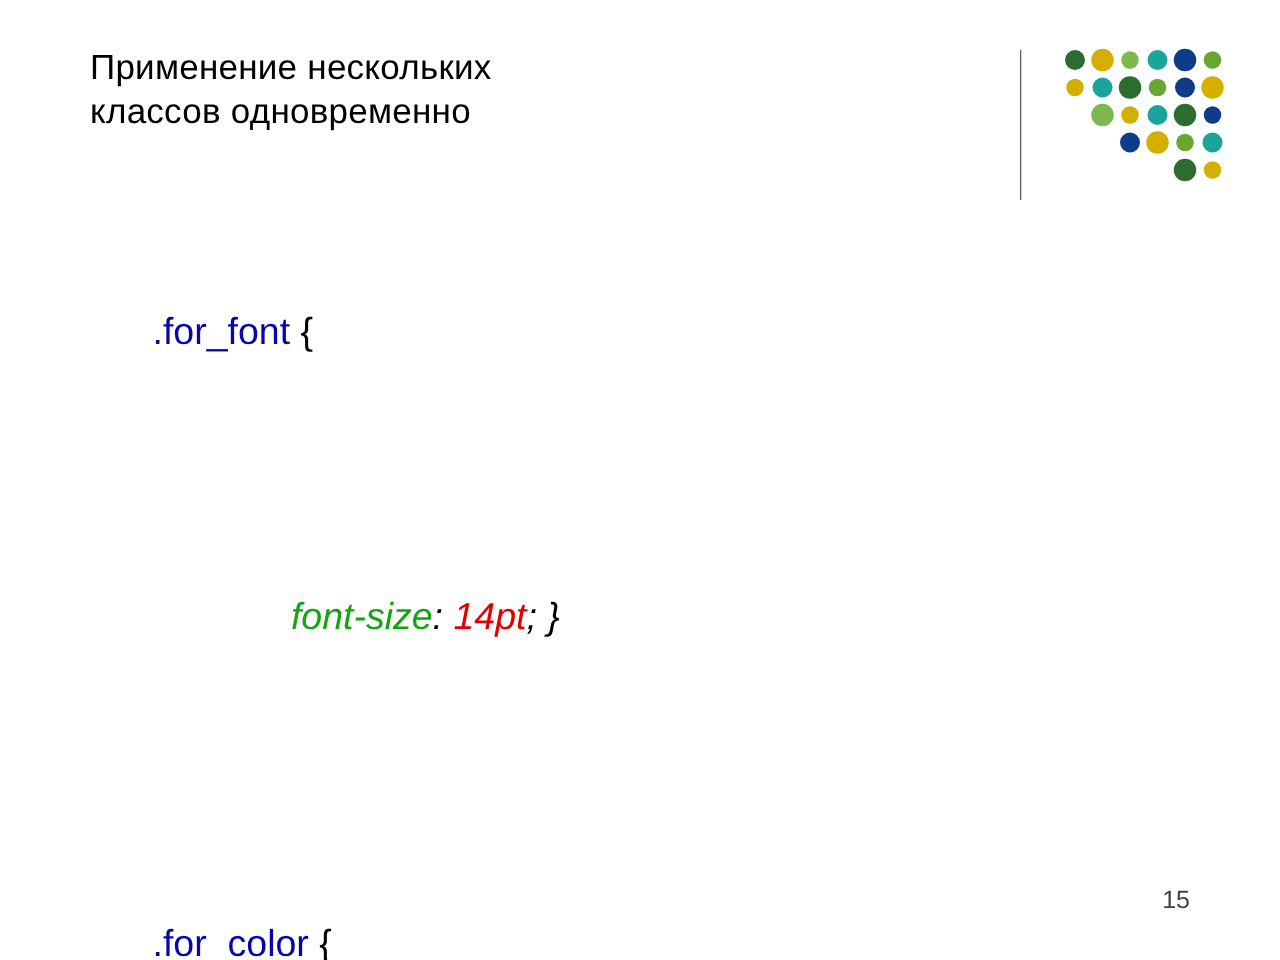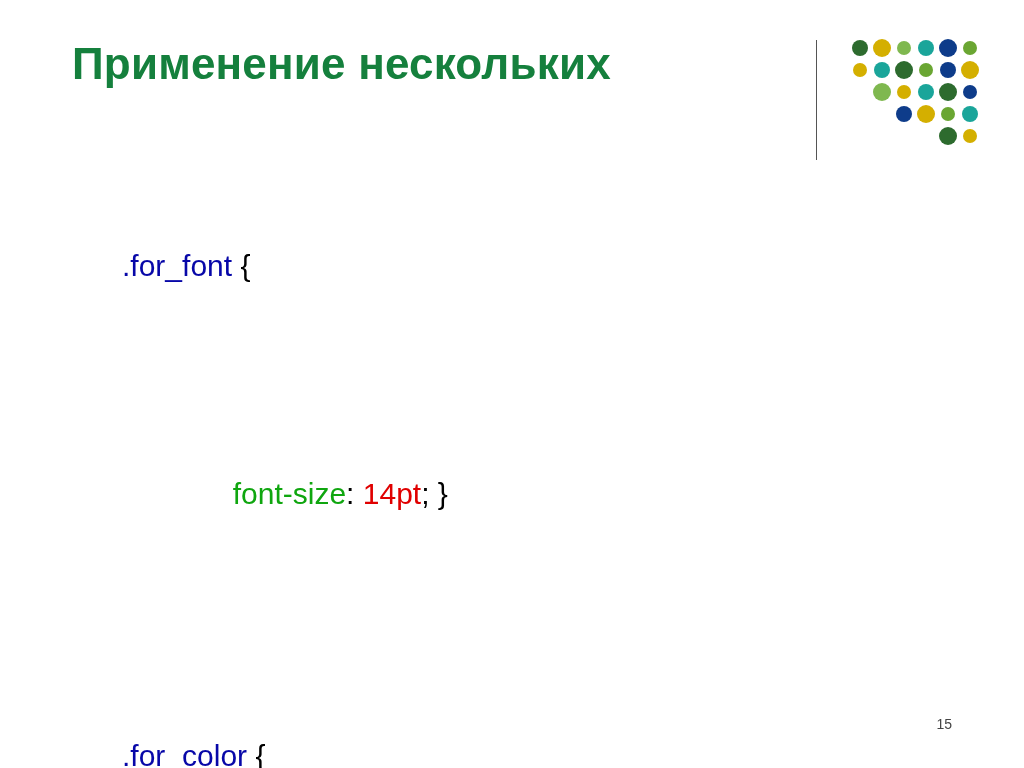--- a/index.html
+++ b/index.html
@@ -18,23 +18,23 @@
     height: 768px;
     box-sizing: border-box;
   }
   .title-area {
     position: absolute;
     left: 72px;
     top: 36px;
     width: 720px;
   }
   .title {
-    color: #15803d;
-    font-size: 44px;
-    font-weight: bold;
+    color: #000000;
+    font-size: 28px;
+    font-weight: normal;
     line-height: 1.25;
     letter-spacing: 0.2px;
   }
   .divider {
     position: absolute;
     left: 816px;
     top: 40px;
     width: 0;
     height: 120px;
     border-left: 1.5px solid #555;
@@ -51,37 +51,38 @@
     top: 180px;
     width: 880px;
     font-size: 30px;
     line-height: 1.9;
   }
   .code-line { white-space: pre; }
   .c-blue   { color: #0707a8; text-align: center; }
   .c-green  { color: #0fa60f; }
   .c-red    { color: #e00000; }
   .c-black  { color: #000000; }
-  .indent { padding-left: 44px; display: inline-block; }
+  .indent { padding-left: 44px; display: inline-block; font-style: italic; }
   .gap { height: 34px; }
   .page-num {
     position: absolute;
     right: 72px;
     bottom: 36px;
     color: #444;
-    font-size: 14px;
+    font-size: 20px;
   }
 </style>
 </head>
 <body>
 
 <div class="slide">
 
   <div class="title-area">
     <div class="title">Применение нескольких</div>
+    <div class="title">классов одновременно</div>
   </div>
 
   <div class="divider"></div>
 
   <div class="dots">
     <svg id="dots-svg" width="140" height="116">
         <circle cx="12" cy="12" r="8" fill="#2d6b2e"></circle>
         <circle cx="34" cy="12" r="9" fill="#d4af00"></circle>
         <circle cx="56" cy="12" r="7" fill="#7fb84f"></circle>
         <circle cx="78" cy="12" r="8" fill="#1aa59a"></circle>

